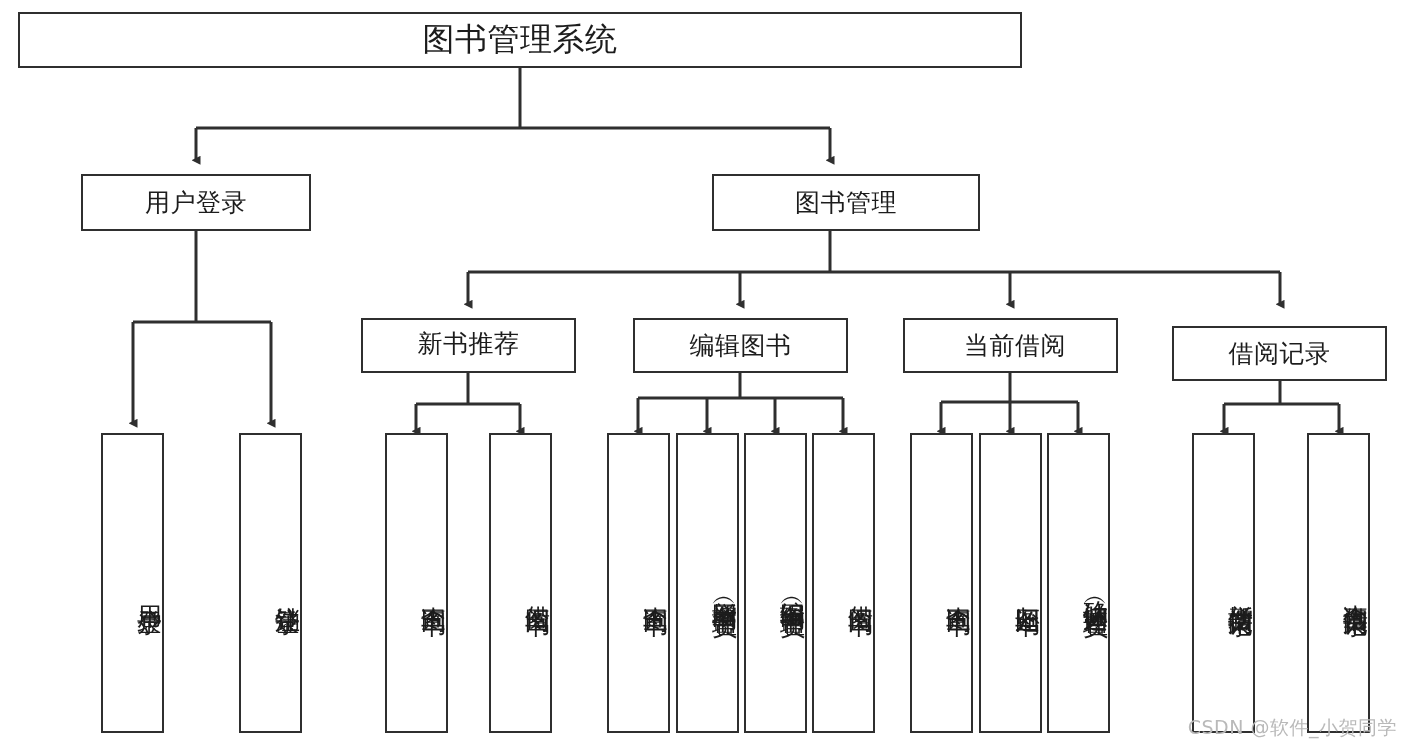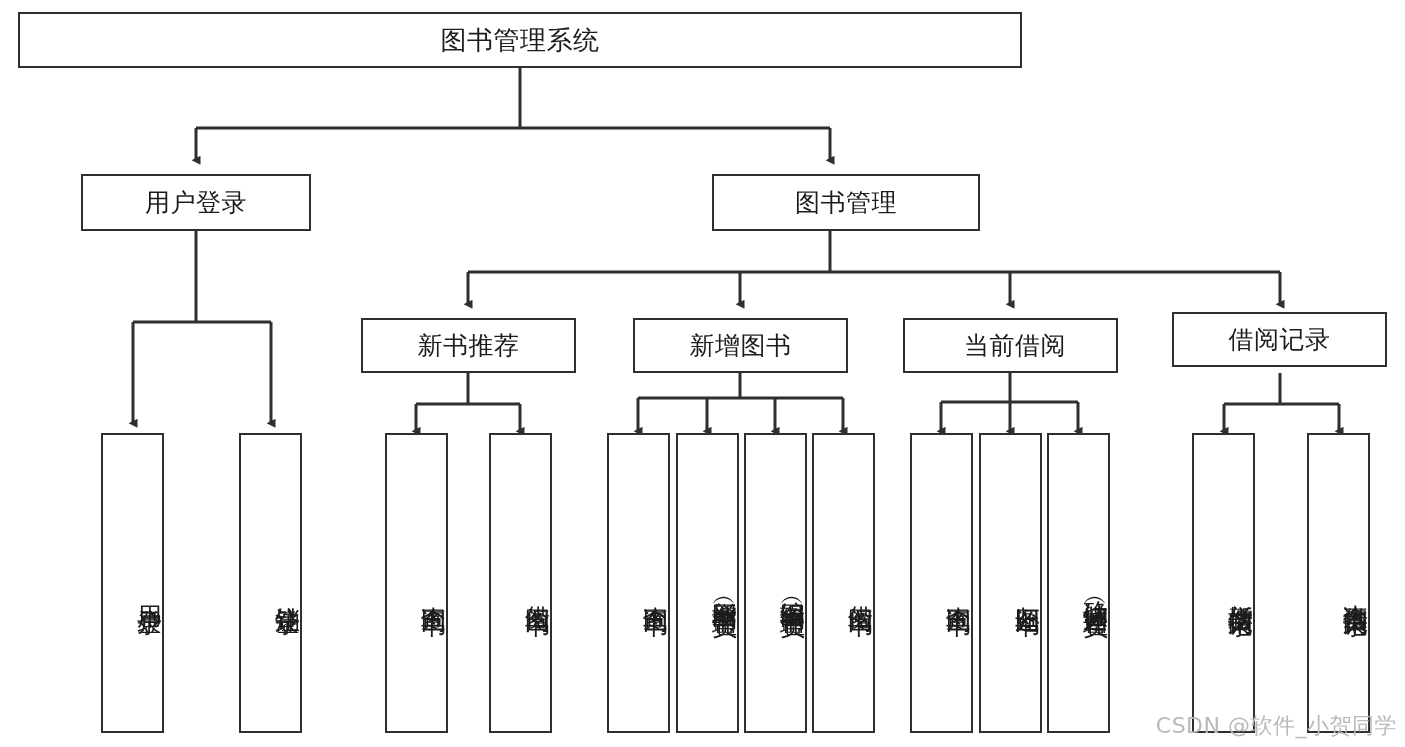--- a/index.html
+++ b/index.html
@@ -52,26 +52,26 @@
     justify-content: center;
     padding-top: 14px;
   }
   .node.vertical .node-label {
     font-size: 25px;
     writing-mode: vertical-rl;
     text-orientation: upright;
     letter-spacing: 2px;
     line-height: 1;
   }
-  #root-node .node-label { font-size: 26px; }
+  #root-node .node-label { font-size: 32px; }
   .watermark {
     position: absolute;
     right: 8px;
     bottom: 6px;
-    font-size: 22px;
+    font-size: 19px;
     color: #b9b9b9;
     letter-spacing: 0.5px;
     white-space: nowrap;
     user-select: none;
   }
 </style>
 </head>
 <body>
 
 <div id="diagram-root">
@@ -130,30 +130,30 @@
     <span class="node-label">图书管理系统</span>
   </div>
 
   <div class="node horizontal" style="left:81px; top:174px; width:230px; height:57px;">
     <span class="node-label">用户登录</span>
   </div>
   <div class="node horizontal" style="left:712px; top:174px; width:268px; height:57px;">
     <span class="node-label">图书管理</span>
   </div>
 
-  <div class="node horizontal" style="left:361px; top:318px; width:215px; height:55px;">
+  <div class="node horizontal" style="left:361px; top:318px; width:215px; height:55px;font-family:Liberation Mono, monospace;">
     <span class="node-label">新书推荐</span>
   </div>
   <div class="node horizontal" style="left:633px; top:318px; width:215px; height:55px;">
-    <span class="node-label">新增图书</span>
+    <span class="node-label">编辑图书</span>
   </div>
   <div class="node horizontal" style="left:903px; top:318px; width:215px; height:55px;padding-left:9px;">
     <span class="node-label">当前借阅</span>
   </div>
-  <div class="node horizontal" style="left:1172px; top:312px; width:215px; height:55px;">
+  <div class="node horizontal" style="left:1172px; top:326px; width:215px; height:55px;">
     <span class="node-label">借阅记录</span>
   </div>
 
   <div class="node vertical" style="left:101px; top:433px; width:63px; height:300px;">
     <span class="node-label">用户登录</span>
   </div>
   <div class="node vertical" style="left:239px; top:433px; width:63px; height:300px;">
     <span class="node-label">注销登录</span>
   </div>
 

